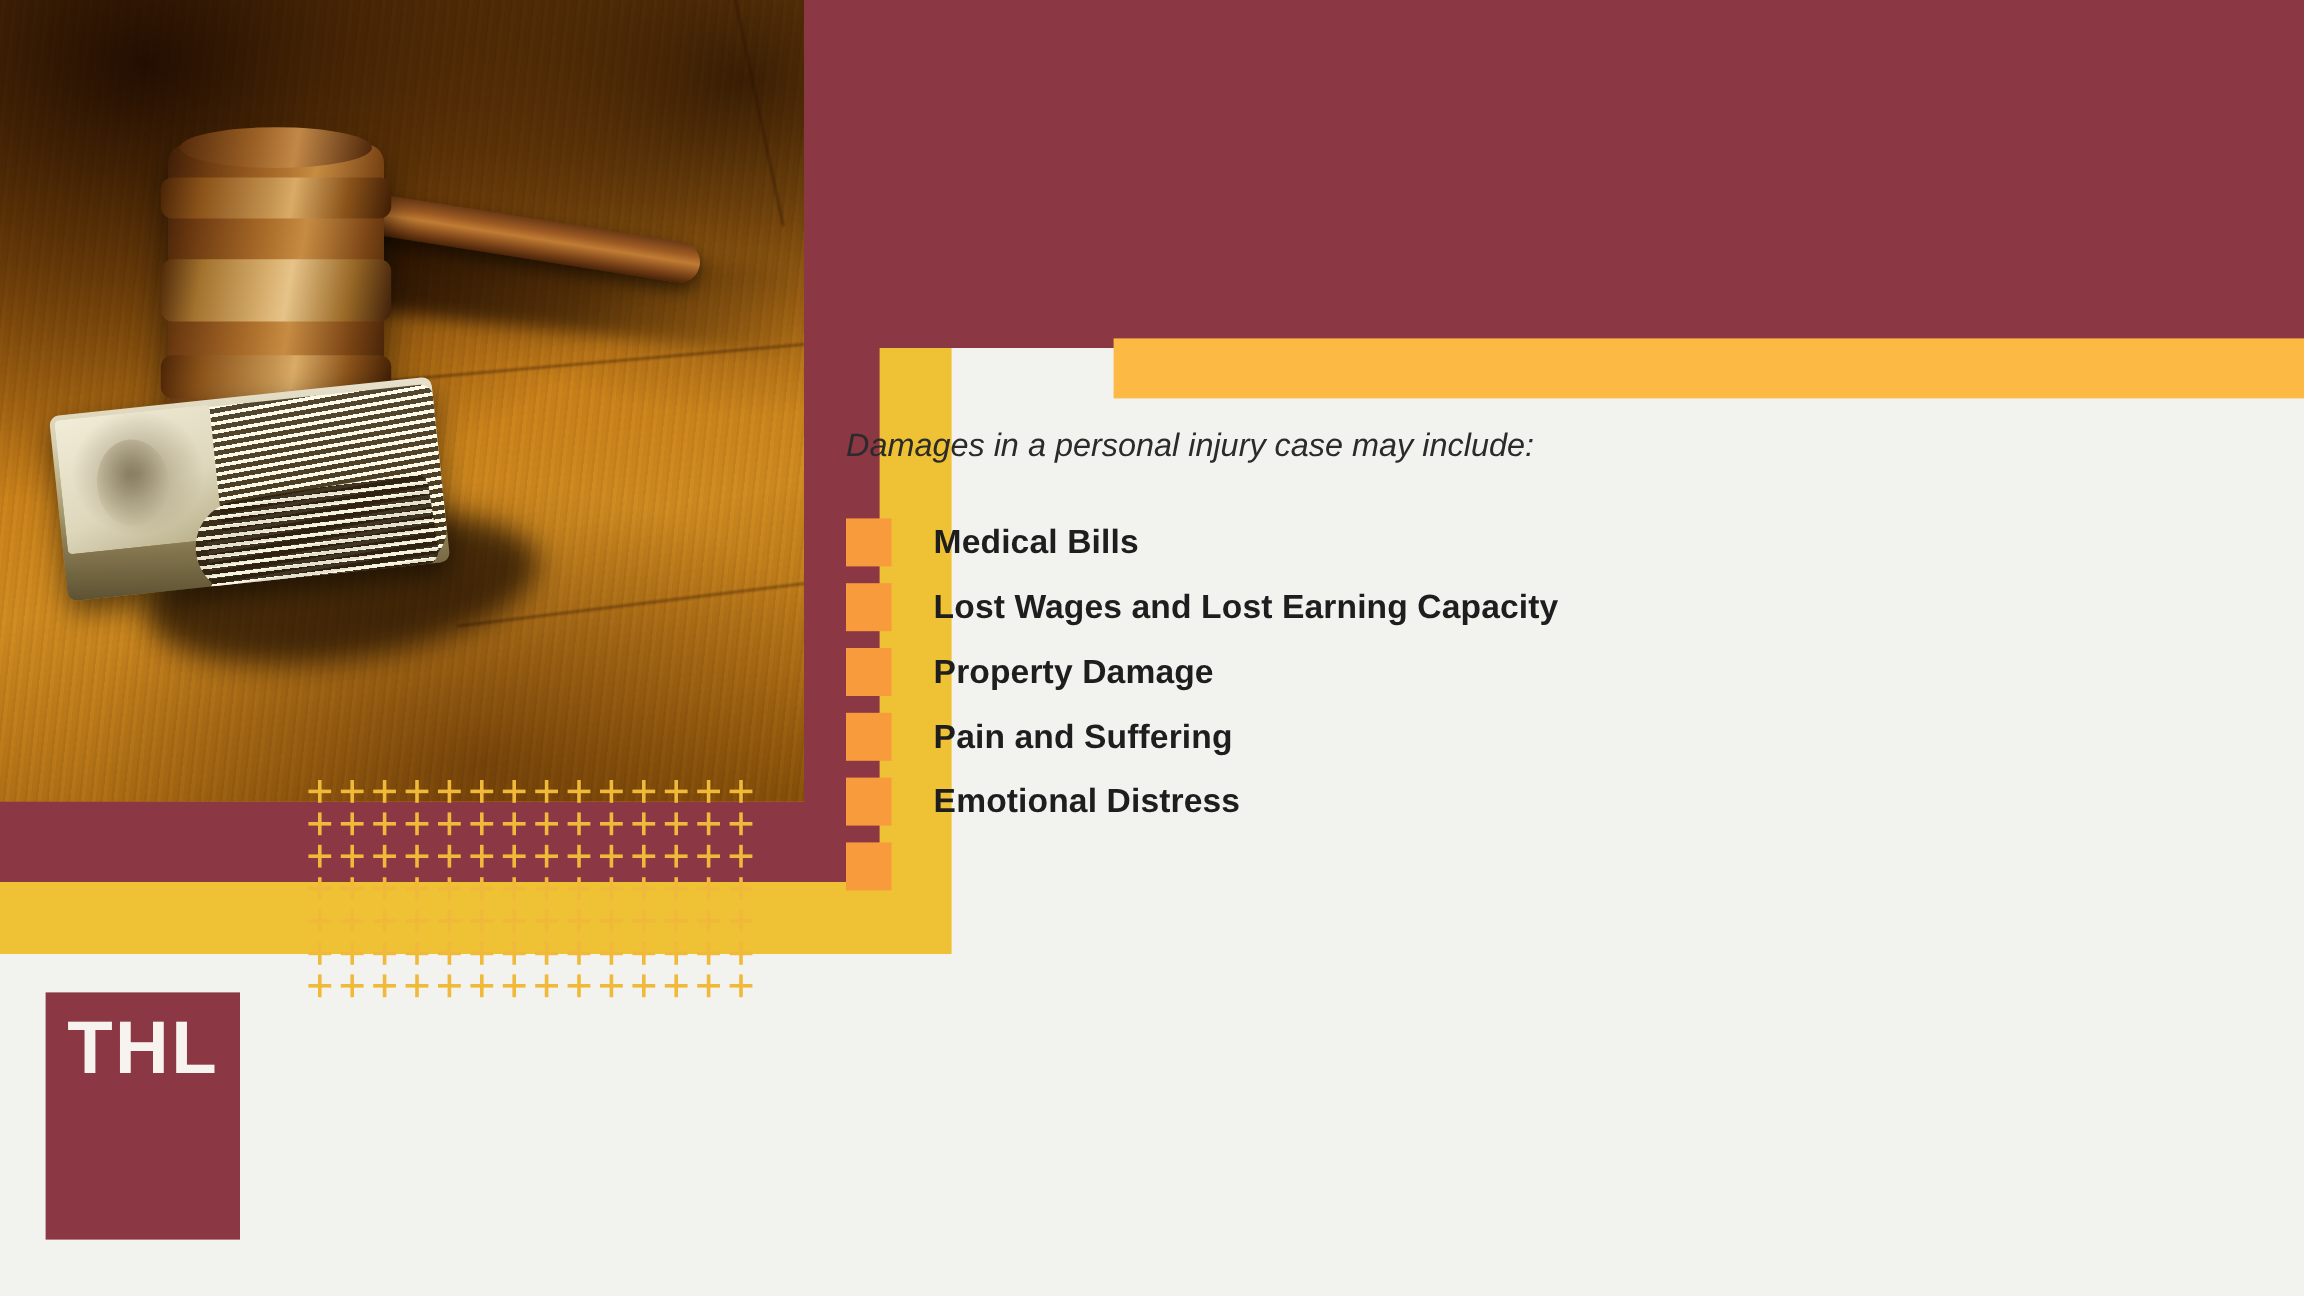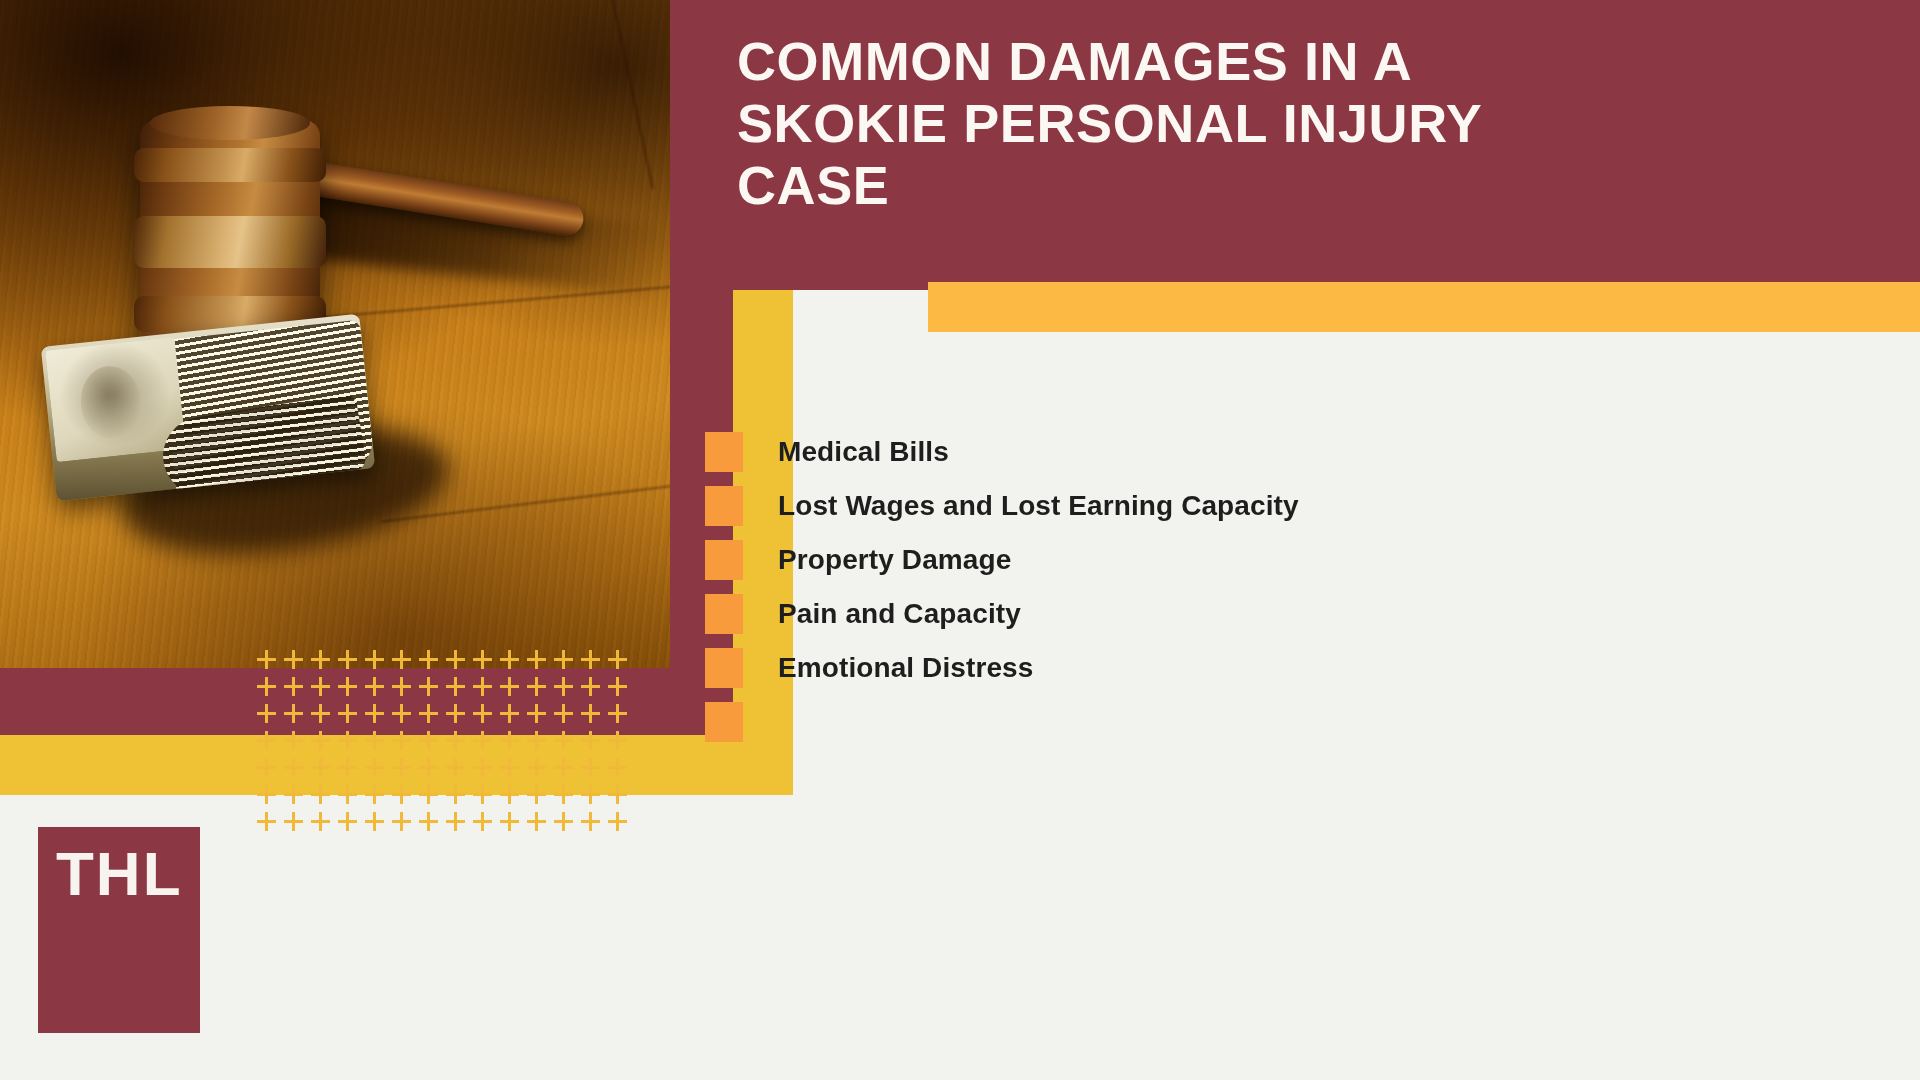--- a/index.html
+++ b/index.html
@@ -288,40 +288,40 @@
       <div class="band b3"></div>
     </div>
     <div class="money">
       <div class="edges"></div>
       <div class="face"></div>
       <div class="roll"></div>
     </div>
   </div>
 
   <div class="header-band"></div>
-  <h1 class="header-title">COMMON DAMAGES IN A SKOKIE PERSONAL INJURY CASE</h1>
   <div class="header-accent"></div>
 
+  <p class="intro">Damages in a personal injury case may include:</p>
 
   <ul class="bullet-list" id="bullet-list">
       <li class="bullet-item">
         <span class="bullet-square" style="background: rgb(248, 155, 60);"></span>
         <span class="bullet-label">Medical Bills</span>
       </li>
       <li class="bullet-item">
         <span class="bullet-square" style="background: rgb(248, 155, 60);"></span>
         <span class="bullet-label">Lost Wages and Lost Earning Capacity</span>
       </li>
       <li class="bullet-item">
         <span class="bullet-square" style="background: rgb(248, 155, 60);"></span>
         <span class="bullet-label">Property Damage</span>
       </li>
       <li class="bullet-item">
         <span class="bullet-square" style="background: rgb(248, 155, 60);"></span>
-        <span class="bullet-label">Pain and Capacity</span>
+        <span class="bullet-label">Pain and Suffering</span>
       </li>
       <li class="bullet-item">
         <span class="bullet-square" style="background: rgb(248, 155, 60);"></span>
         <span class="bullet-label">Emotional Distress</span>
       </li>
       <li class="bullet-item">
         <span class="bullet-square" style="background: rgb(248, 155, 60);"></span>
       </li>
     </ul>
 

